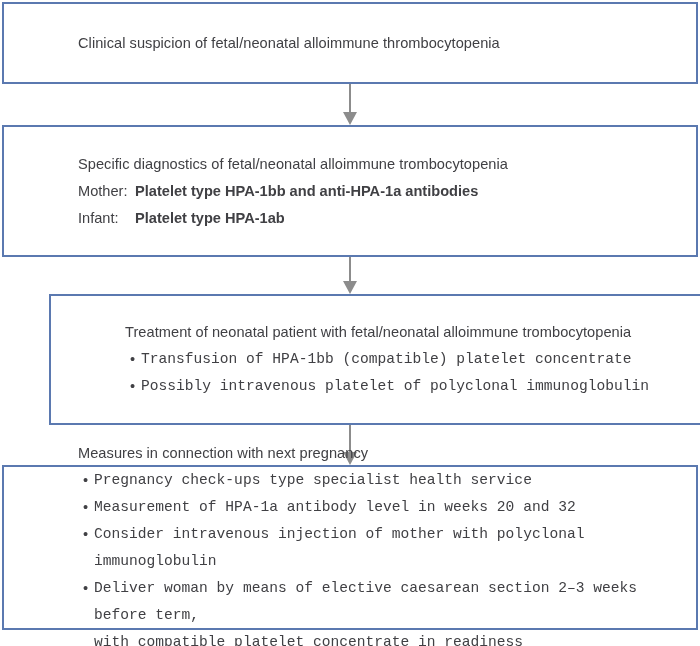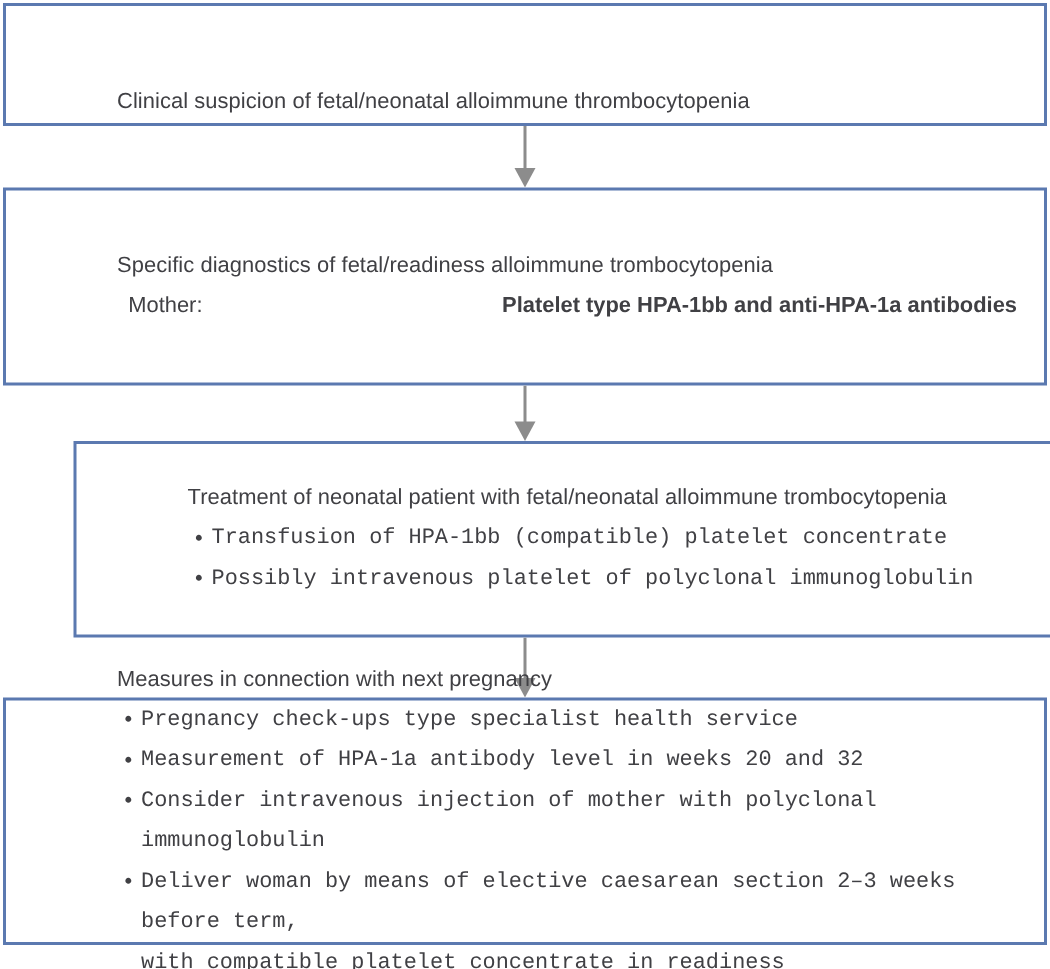--- a/index.html
+++ b/index.html
@@ -49,21 +49,20 @@
     letter-spacing: 0.05px;
   }
 
   
   .kv {
     display: flex;
     font-size: 14.6px;
     line-height: 27px;
     color: #404044;
     white-space: nowrap;
-    text-align: right;
   }
   .kv-key {
     width: 57px;
     flex: 0 0 57px;
   }
   .kv-val {
     flex: 1 1 auto;
     font-weight: bold;
   }
 
@@ -80,21 +79,21 @@
     width: 11px;
   }
   .bullet-text {
     flex: 1 1 auto;
     white-space: pre-line;
     font-family: Liberation Mono, monospace;
   }
 
   
   #node-1 { top: 2px;   height: 82px; }
-  #node-1 .node-inner { padding-left: 74px; justify-content: flex-end; }
+  #node-1 .node-inner { padding-left: 74px; }
   
   #node-2 { top: 125px; height: 132px; }
   
   #node-3 { top: 294px; height: 131px; margin-left: 47px; }
   
   #node-4 { top: 465px; height: 165px; }
 
   
   .connector {
     position: absolute;
@@ -120,24 +119,28 @@
 
   <div class="connector" id="conn-1">
     <svg width="700" height="41" viewBox="0 0 700 41" xmlns="http://www.w3.org/2000/svg" aria-hidden="true">
       <line x1="350" y1="0" x2="350" y2="30" stroke="#8c8c8c" stroke-width="2"></line>
       <polygon points="343,28 357,28 350,41" fill="#8c8c8c"></polygon>
     </svg>
   </div>
 
   <div class="node" id="node-2">
     <div class="node-inner">
-      <div class="line">Specific diagnostics of fetal/readiness alloimmune trombocytopenia</div>
+      <div class="line">Specific diagnostics of fetal/neonatal alloimmune trombocytopenia</div>
       <div class="kv">
         <span class="kv-key">Mother:</span>
         <span class="kv-val">Platelet type HPA-1bb and anti-HPA-1a antibodies</span>
+      </div>
+      <div class="kv">
+        <span class="kv-key">Infant:</span>
+        <span class="kv-val">Platelet type HPA-1ab</span>
       </div>
     </div>
   </div>
 
   <div class="connector" id="conn-2">
     <svg width="700" height="37" viewBox="0 0 700 37" xmlns="http://www.w3.org/2000/svg" aria-hidden="true">
       <line x1="350" y1="0" x2="350" y2="26" stroke="#8c8c8c" stroke-width="2"></line>
       <polygon points="343,24 357,24 350,37" fill="#8c8c8c"></polygon>
     </svg>
   </div>

